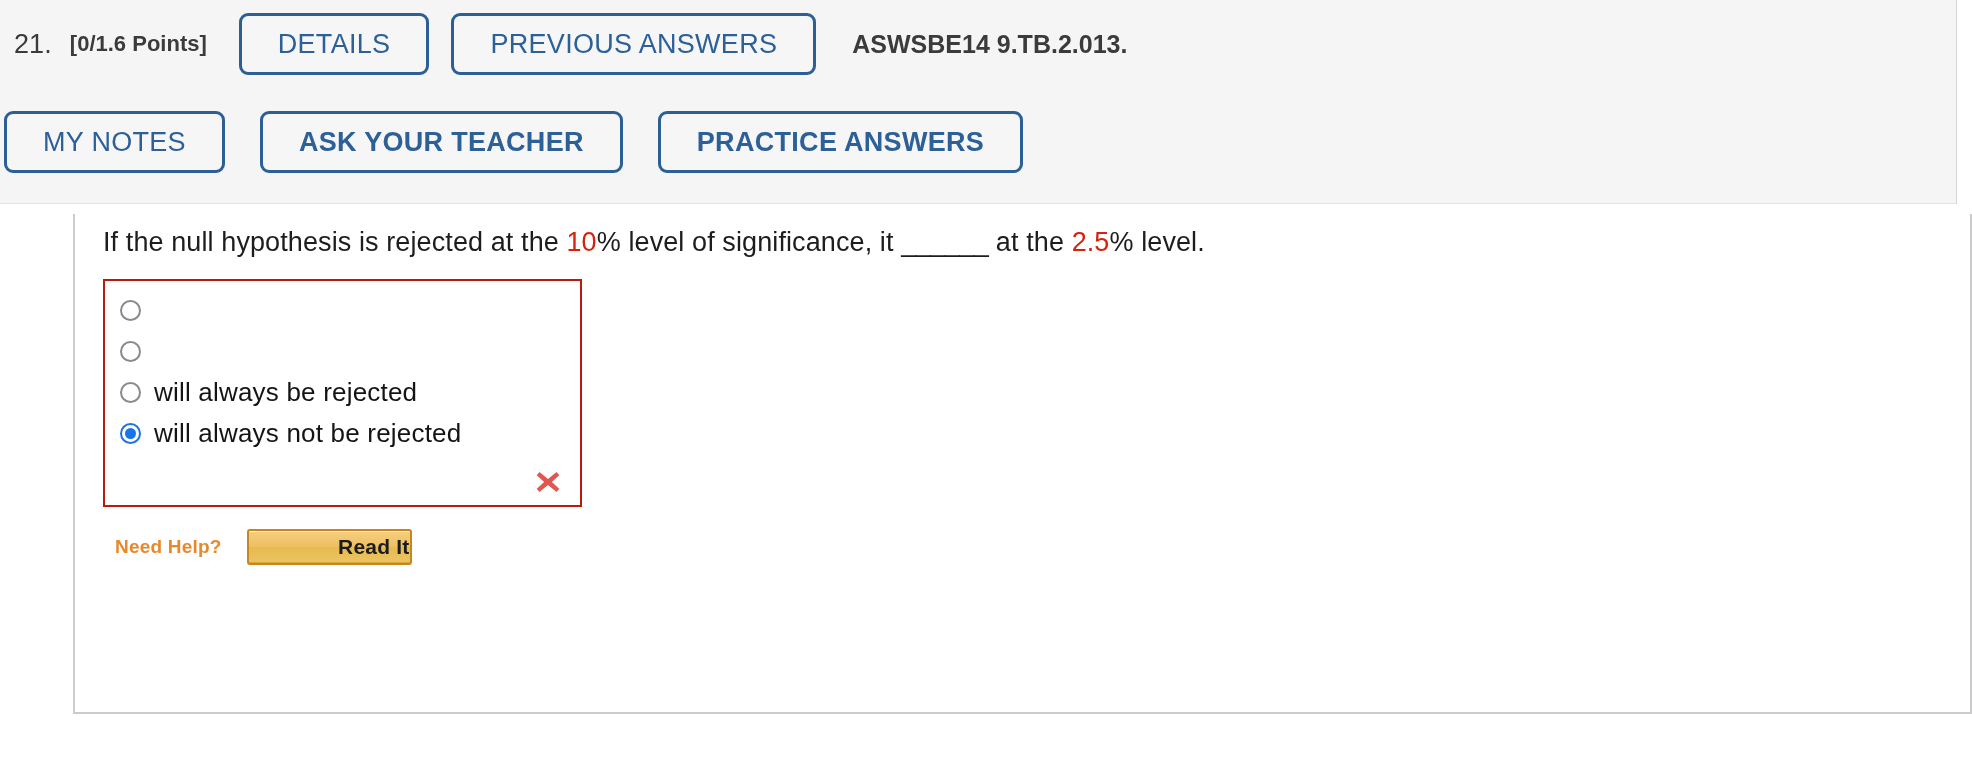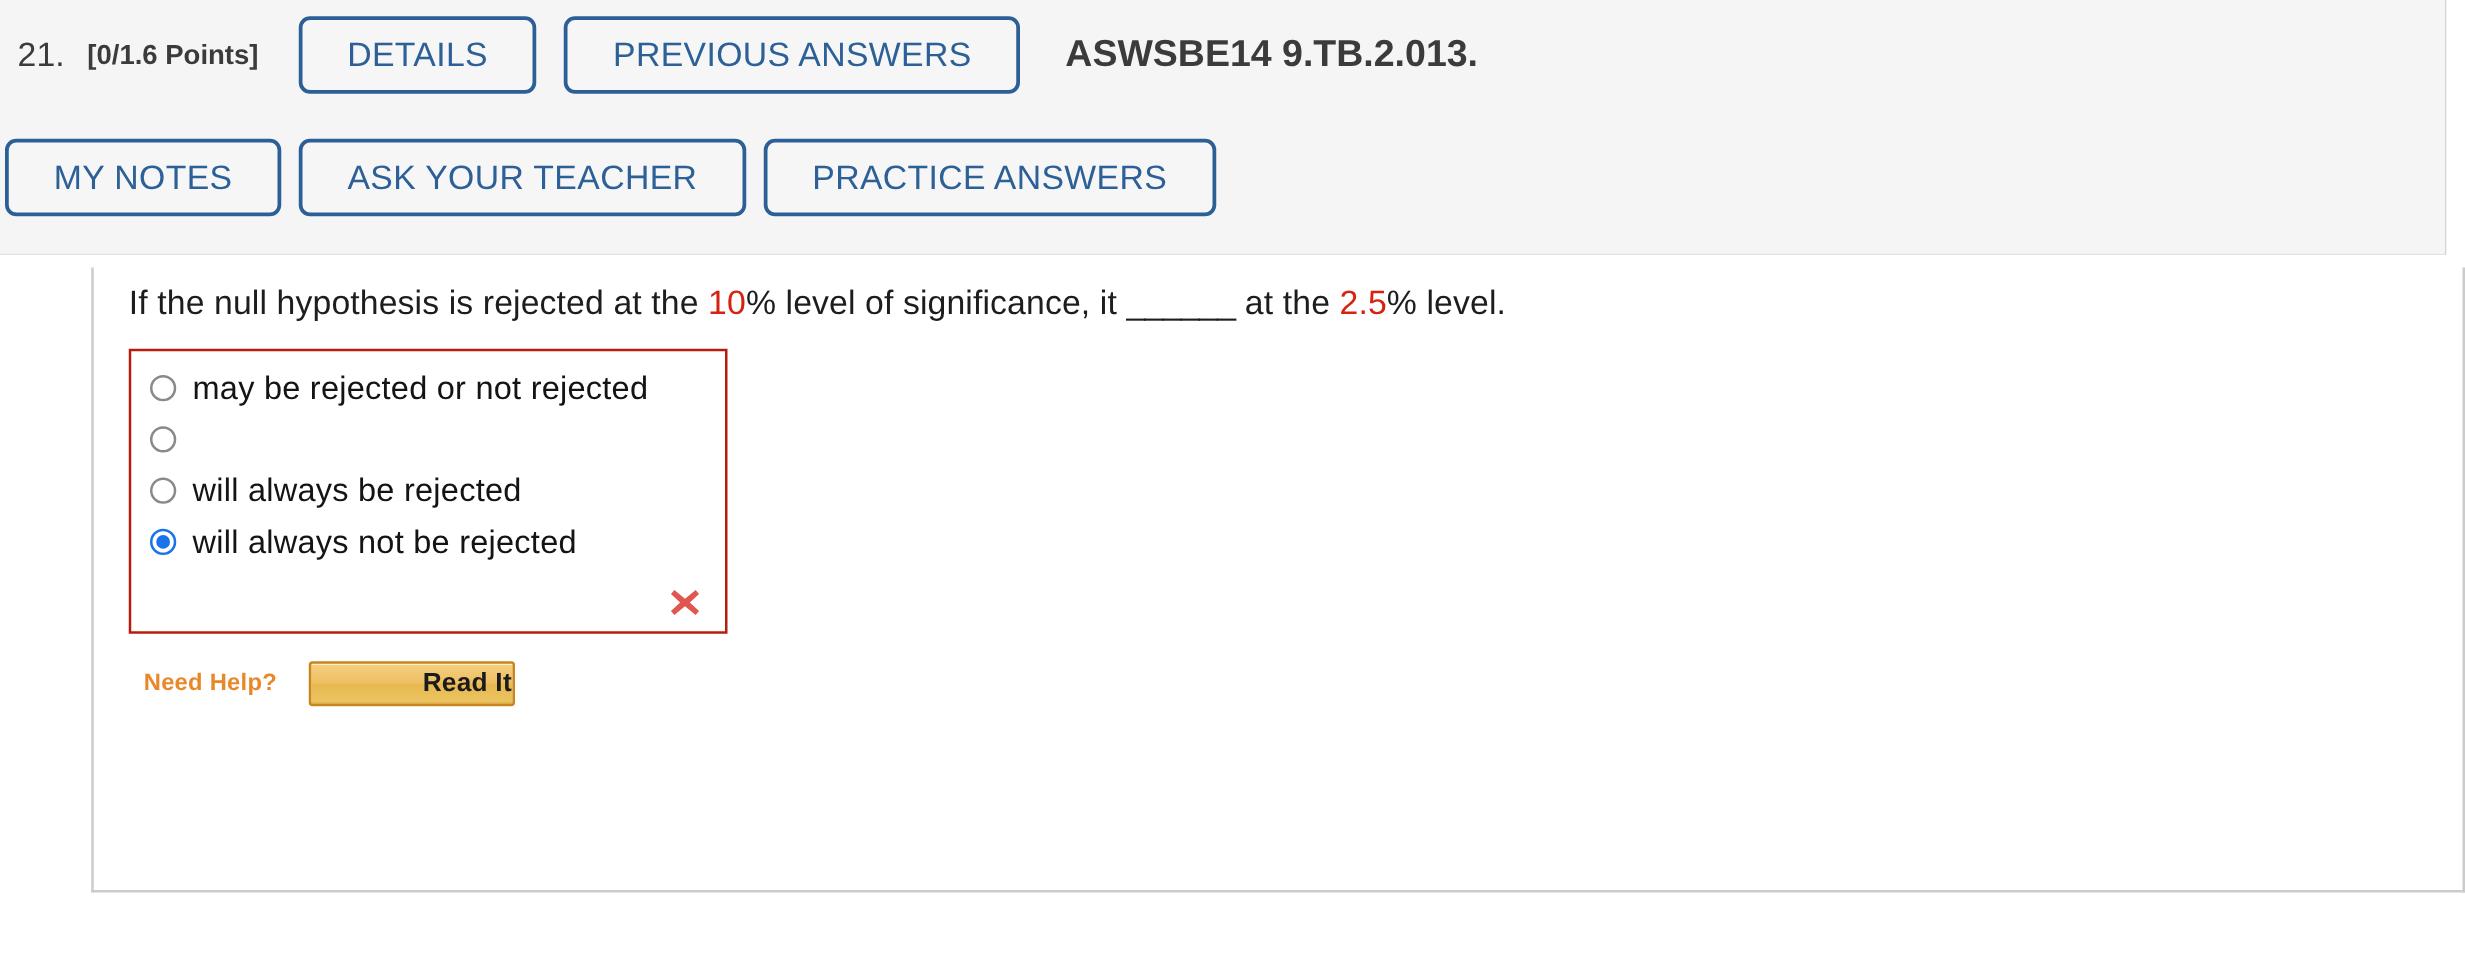--- a/index.html
+++ b/index.html
@@ -63,24 +63,24 @@
     color: #2c6097;
     font-size: 27px;
     font-weight: 500;
     letter-spacing: 0.3px;
     white-space: nowrap;
     cursor: pointer;
     user-select: none;
   }
   .row-1 .pill { margin-left: 32px; }
   .row-1 .pill + .pill { margin-left: 22px; }
-  .row-2 .pill + .pill { margin-left: 14px; }
+  .row-2 .pill + .pill { margin-left: 35px; font-weight: bold; }
 
   .qcode {
-    font-size: 30px;
+    font-size: 25px;
     font-weight: bold;
     color: #3b3b3b;
     margin-left: 36px;
     white-space: nowrap;
   }
 
   
   .panel {
     position: absolute;
     left: 73px;
@@ -223,21 +223,20 @@
   <div class="panel">
 
     <div class="qtext">
       <span>If the null hypothesis is rejected at the </span><span class="hl">10</span><span>% level of significance, it </span><span class="blankline">______</span><span> at the </span><span class="hl">2.5</span><span>% level.</span>
     </div>
 
     <div class="answerbox">
 
       <div class="option">
         <span class="radio"></span>
-        <span class="optlabel">may be rejected or not rejected</span>
       </div>
 
       <div class="option">
         <span class="radio"></span>
       </div>
 
       <div class="option">
         <span class="radio"></span>
         <span class="optlabel">will always be rejected</span>
       </div>

